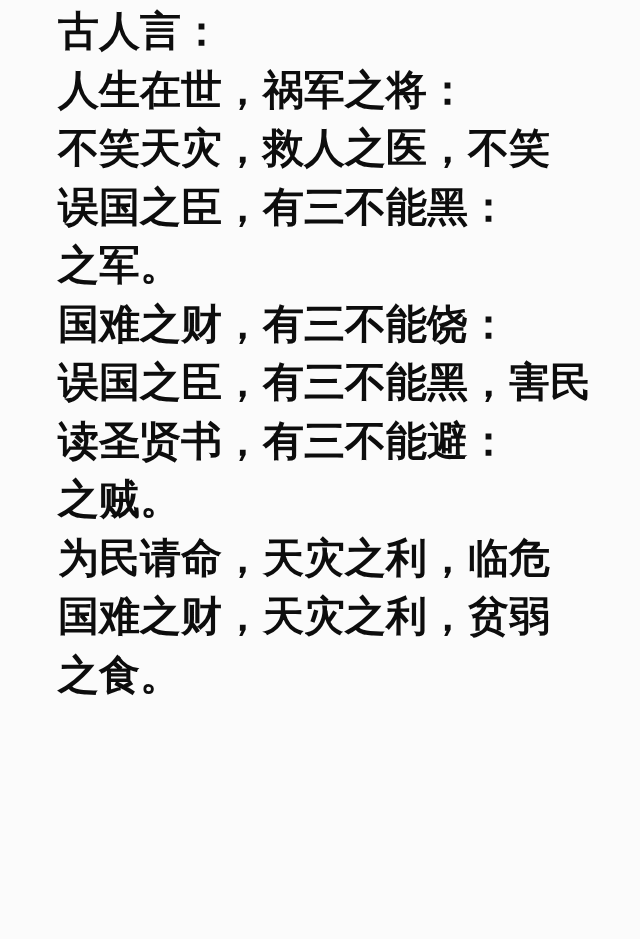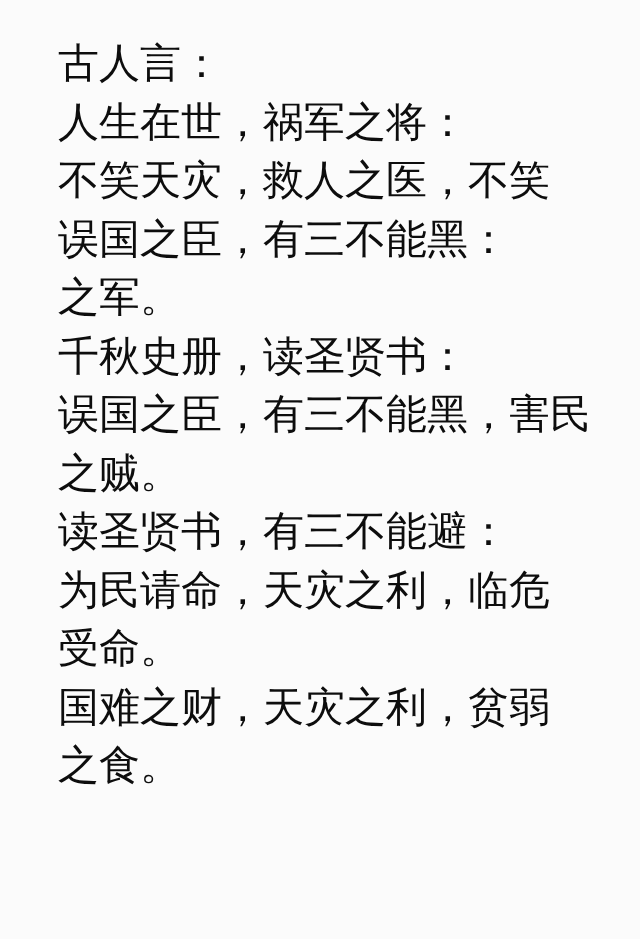--- a/index.html
+++ b/index.html
@@ -12,41 +12,39 @@
     height: 939px;
     overflow: hidden;
   }
   .text-page {
     box-sizing: border-box;
     width: 640px;
     height: 778px;
     padding: 2px 30px 0 58px;
     background: #fbfbfb;
     font-family: "Liberation Sans", "DejaVu Sans", sans-serif;
-    font-weight: 400;
+    font-weight: 700;
     color: #0d0d0d;
-    margin-top: 32px;
   }
   .text-line {
     font-size: 41px;
     line-height: 58.5px;
     white-space: nowrap;
     letter-spacing: 0px;
   }
 </style>
 </head>
 <body>
 
 <div class="text-page">
   <div class="text-line">古人言：</div>
   <div class="text-line">人生在世，祸军之将：</div>
   <div class="text-line">不笑天灾，救人之医，不笑</div>
   <div class="text-line">误国之臣，有三不能黑：</div>
   <div class="text-line">之军。</div>
-  <div class="text-line">千秋史册，读圣贤书：</div>
+  <div class="text-line">国难之财，有三不能饶：</div>
   <div class="text-line">误国之臣，有三不能黑，害民</div>
+  <div class="text-line">读圣贤书，有三不能避：</div>
   <div class="text-line">之贼。</div>
-  <div class="text-line">读圣贤书，有三不能避：</div>
   <div class="text-line">为民请命，天灾之利，临危</div>
-  <div class="text-line">受命。</div>
   <div class="text-line">国难之财，天灾之利，贫弱</div>
   <div class="text-line">之食。</div>
 </div>
 
 </body></html>

